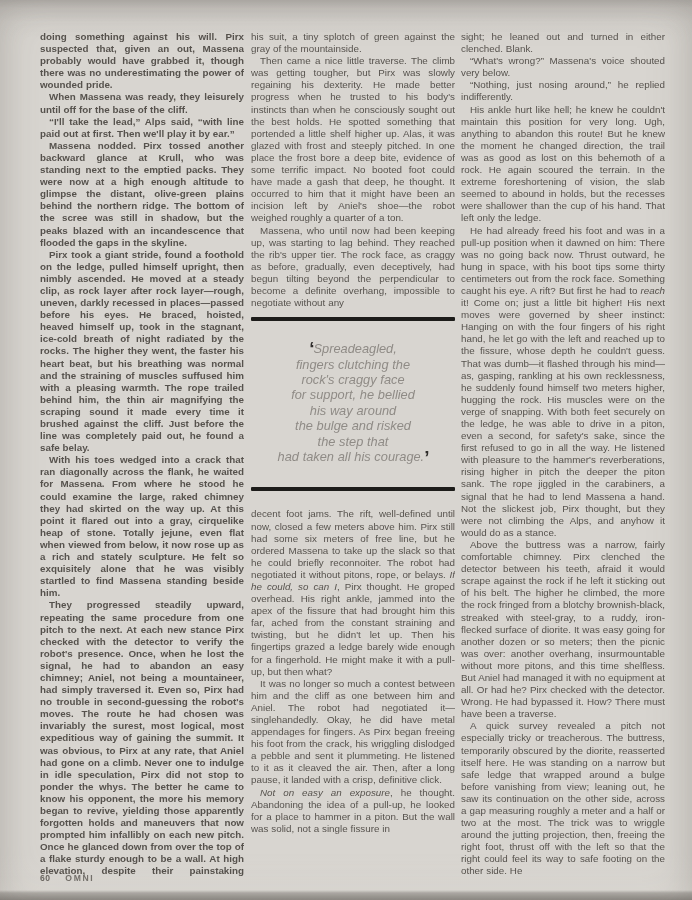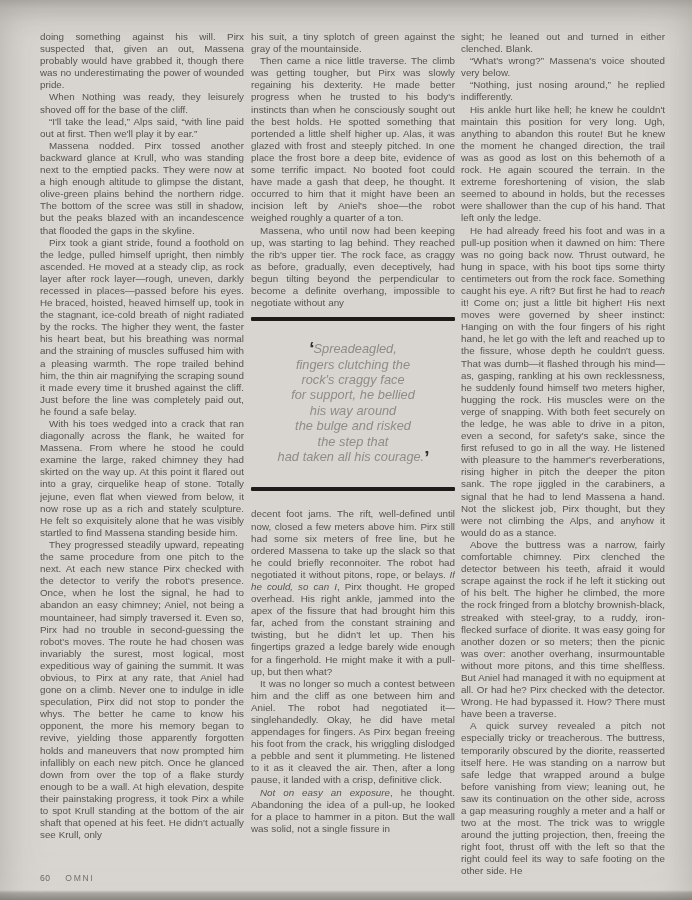--- a/index.html
+++ b/index.html
@@ -21,21 +21,21 @@
   }
   .col{
     position:absolute;top:31px;overflow:hidden;
     width:204px;height:846px;
     font-size:9.8px;line-height:12.1px;
     color:#56524d;
     text-align:justify;
     hyphens:auto;-webkit-hyphens:auto;
     word-spacing:0.02em;
   }
-  #col1{left:40px;}
+  #col1{left:40px;font-weight:bold;}
   #col2{left:251px;}
   #col3{left:461px;}
   .col p{margin:0;text-indent:9px;}
   .col p.noindent{text-indent:0;}
   .ital{font-style:italic;}
   .rule{
     width:100%;height:4px;background:#1d1c1a;border-radius:1px;
   }
   .rule.top{margin-top:8px;}
   .rule.bottom{margin-bottom:17px;}
@@ -49,32 +49,32 @@
     text-indent:0;
   }
   .qmark{
     font-style:normal;font-weight:900;font-size:19px;
     color:#302e2c;line-height:0;position:relative;top:2px;
     letter-spacing:-1px;
   }
   .qmark.close{top:3px;}
   .footer{
     position:absolute;left:40px;top:873px;
-    font-size:8.6px;color:#6c6863;letter-spacing:0.4px;
+    font-size:8.6px;color:#6c6863;letter-spacing:0.4px;font-weight:bold;
   }
   .footer .mag{margin-left:15px;letter-spacing:1.6px;color:#75716c;}
 </style>
 </head>
 <body>
 
 <div class="page">
 
   <div class="col" id="col1">
     <p class="noindent">doing something against his will. Pirx suspected that, given an out, Massena probably would have grabbed it, though there was no underestimating the power of wounded pride.</p>
-    <p>When Nothing was ready, they leisurely shoved off for the base of the cliff.</p>
+    <p>When Massena was ready, they leisurely until off for the base of the cliff.</p>
     <p>“I'll take the lead,” Alps said, “with line paid out at first. Then we'll play it by ear.”</p>
     <p>Massena nodded. Pirx tossed another backward glance at Krull, who was standing next to the emptied packs. They were now at a high enough altitude to glimpse the distant, olive-green plains behind the northern ridge. The bottom of the scree was still in shadow, but the peaks blazed with an incandescence that flooded the gaps in the skyline.</p>
     <p>Pirx took a giant stride, found a foothold on the ledge, pulled himself upright, then nimbly ascended. He moved at a steady clip, as rock layer after rock layer—rough, uneven, darkly recessed in places—passed before his eyes. He braced, hoisted, heaved himself up, took in the stagnant, ice-cold breath of night radiated by the rocks. The higher they went, the faster his heart beat, but his breathing was normal and the straining of muscles suffused him with a pleasing warmth. The rope trailed behind him, the thin air magnifying the scraping sound it made every time it brushed against the cliff. Just before the line was completely paid out, he found a safe belay.</p>
     <p>With his toes wedged into a crack that ran diagonally across the flank, he waited for Massena. From where he stood he could examine the large, raked chimney they had skirted on the way up. At this point it flared out into a gray, cirquelike heap of stone. Totally jejune, even flat when viewed from below, it now rose up as a rich and stately sculpture. He felt so exquisitely alone that he was visibly startled to find Massena standing beside him.</p>
     <p>They progressed steadily upward, repeating the same procedure from one pitch to the next. At each new stance Pirx checked with the detector to verify the robot's presence. Once, when he lost the signal, he had to abandon an easy chimney; Aniel, not being a mountaineer, had simply traversed it. Even so, Pirx had no trouble in second-guessing the robot's moves. The route he had chosen was invariably the surest, most logical, most expeditious way of gaining the summit. It was obvious, to Pirx at any rate, that Aniel had gone on a climb. Never one to indulge in idle speculation, Pirx did not stop to ponder the whys. The better he came to know his opponent, the more his memory began to revive, yielding those apparently forgotten holds and maneuvers that now prompted him infallibly on each new pitch. Once he glanced down from over the top of a flake sturdy enough to be a wall. At high elevation, despite their painstaking progress, it took Pirx a while to spot Krull standing at the bottom of the air shaft that opened at his feet. He didn't actually see Krull, only</p>
   </div>
 
   <div class="col" id="col2">
     <p class="noindent">his suit, a tiny splotch of green against the gray of the mountainside.</p>
     <p>Then came a nice little traverse. The climb was getting tougher, but Pirx was slowly regaining his dexterity. He made better progress when he trusted to his body's instincts than when he consciously sought out the best holds. He spotted something that portended a little shelf higher up. Alas, it was glazed with frost and steeply pitched. In one place the frost bore a deep bite, evidence of some terrific impact. No booted foot could have made a gash that deep, he thought. It occurred to him that it might have been an incision left by Aniel's shoe—the robot weighed roughly a quarter of a ton.</p>

